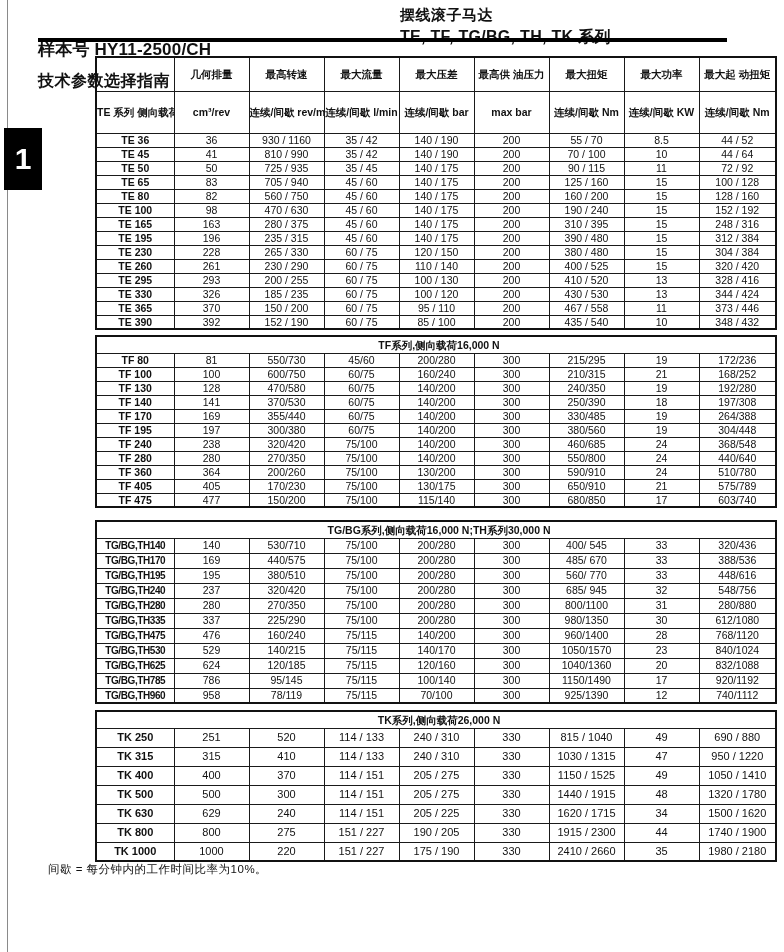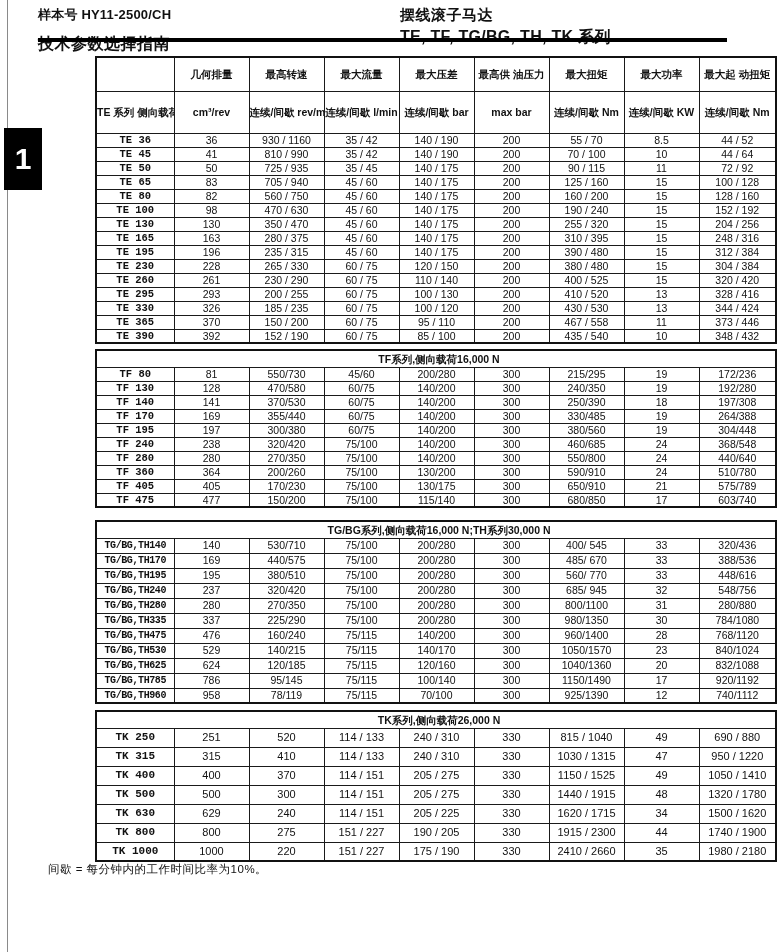--- a/index.html
+++ b/index.html
@@ -15,21 +15,21 @@
   }
   .chapter-tab {
     position: absolute; left: 4px; top: 128px; width: 38px; height: 62px;
     background: #000; color: #fff;
     display: flex; align-items: center; justify-content: center;
     font-size: 30px; font-weight: bold;
   }
   .doc-header { position: absolute; left: 38px; top: 6px; width: 690px; }
   .doc-header .left-block { position: absolute; left: 0; top: 0; }
   .doc-header .right-block { position: absolute; left: 362px; top: 0; }
-  .sample-no { font-size: 13px; font-weight: bold; letter-spacing: 0.2px; }
+  .sample-no { font-size: 17px; font-weight: bold; letter-spacing: 0.2px; margin-top: 32px; }
   .doc-title { font-size: 16px; font-weight: bold; margin-top: 10px; letter-spacing: 0.5px; }
   .product-title { font-size: 15px; font-weight: bold; letter-spacing: 0.5px; }
   .product-series { font-size: 16px; font-weight: bold; margin-top: 2px; letter-spacing: 0.3px; }
   .head-rule {
     position: absolute; left: 38px; top: 38px; width: 689px; height: 4px; background: #000;
   }
   .content { position: absolute; left: 47px; top: 56px; width: 680px; }
   table.spec {
     border-collapse: collapse; table-layout: fixed; width: 680px;
     margin-bottom: 0;
@@ -44,21 +44,21 @@
   th.colhead {
     font-weight: bold; font-size: 11.5px; height: 34px; white-space: pre-line;
   }
   th.unithead {
     font-weight: bold; font-size: 10.5px; height: 42px; white-space: pre-line;
   }
   td.band {
     text-align: left; font-weight: bold; font-size: 11.5px;
     padding-left: 6px; height: 17px;
   }
-  td.model { font-weight: bold; font-family: Liberation Mono, monospace; }
+  td.model { font-weight: bold; }
   .sec-te td.data-cell, .sec-te td.model { height: 14px; }
   .sec-tf td.data-cell, .sec-tf td.model { height: 14px; }
   .sec-tg td.data-cell, .sec-tg td.model { height: 15px; }
   .sec-tk td.data-cell, .sec-tk td.model { height: 19px; font-size: 11px; }
   .sec-tg td.model { font-size: 10px; letter-spacing: -0.4px; }
   .gap-sm { height: 5px; }
   .gap-md { height: 12px; }
   .gap-xs { height: 6px; }
   .footnote {
     font-size: 11.5px; letter-spacing: 0.5px; color: #111;
@@ -196,31 +196,20 @@
           <td class="data-cell">98</td>
           <td class="data-cell">470 / 630</td>
           <td class="data-cell">45 / 60</td>
           <td class="data-cell">140 / 175</td>
           <td class="data-cell">200</td>
           <td class="data-cell">190 / 240</td>
           <td class="data-cell">15</td>
           <td class="data-cell">152 / 192</td>
         </tr>
         <tr>
-          <td class="model">TE 130</td>
-          <td class="data-cell">130</td>
-          <td class="data-cell">350 / 470</td>
-          <td class="data-cell">45 / 60</td>
-          <td class="data-cell">140 / 175</td>
-          <td class="data-cell">200</td>
-          <td class="data-cell">255 / 320</td>
-          <td class="data-cell">15</td>
-          <td class="data-cell">204 / 256</td>
-        </tr>
-        <tr>
           <td class="model">TE 165</td>
           <td class="data-cell">163</td>
           <td class="data-cell">280 / 375</td>
           <td class="data-cell">45 / 60</td>
           <td class="data-cell">140 / 175</td>
           <td class="data-cell">200</td>
           <td class="data-cell">310 / 395</td>
           <td class="data-cell">15</td>
           <td class="data-cell">248 / 316</td>
         </tr>
@@ -327,20 +316,31 @@
           <td class="data-cell">81</td>
           <td class="data-cell">550/730</td>
           <td class="data-cell">45/60</td>
           <td class="data-cell">200/280</td>
           <td class="data-cell">300</td>
           <td class="data-cell">215/295</td>
           <td class="data-cell">19</td>
           <td class="data-cell">172/236</td>
         </tr>
         <tr>
+          <td class="model">TF 100</td>
+          <td class="data-cell">100</td>
+          <td class="data-cell">600/750</td>
+          <td class="data-cell">60/75</td>
+          <td class="data-cell">160/240</td>
+          <td class="data-cell">300</td>
+          <td class="data-cell">210/315</td>
+          <td class="data-cell">21</td>
+          <td class="data-cell">168/252</td>
+        </tr>
+        <tr>
           <td class="model">TF 130</td>
           <td class="data-cell">128</td>
           <td class="data-cell">470/580</td>
           <td class="data-cell">60/75</td>
           <td class="data-cell">140/200</td>
           <td class="data-cell">300</td>
           <td class="data-cell">240/350</td>
           <td class="data-cell">19</td>
           <td class="data-cell">192/280</td>
         </tr>
@@ -510,21 +510,21 @@
         </tr>
         <tr>
           <td class="model">TG/BG,TH335</td>
           <td class="data-cell">337</td>
           <td class="data-cell">225/290</td>
           <td class="data-cell">75/100</td>
           <td class="data-cell">200/280</td>
           <td class="data-cell">300</td>
           <td class="data-cell">980/1350</td>
           <td class="data-cell">30</td>
-          <td class="data-cell">784/1080</td>
+          <td class="data-cell">612/1080</td>
         </tr>
         <tr>
           <td class="model">TG/BG,TH475</td>
           <td class="data-cell">476</td>
           <td class="data-cell">160/240</td>
           <td class="data-cell">75/115</td>
           <td class="data-cell">140/200</td>
           <td class="data-cell">300</td>
           <td class="data-cell">960/1400</td>
           <td class="data-cell">28</td>

